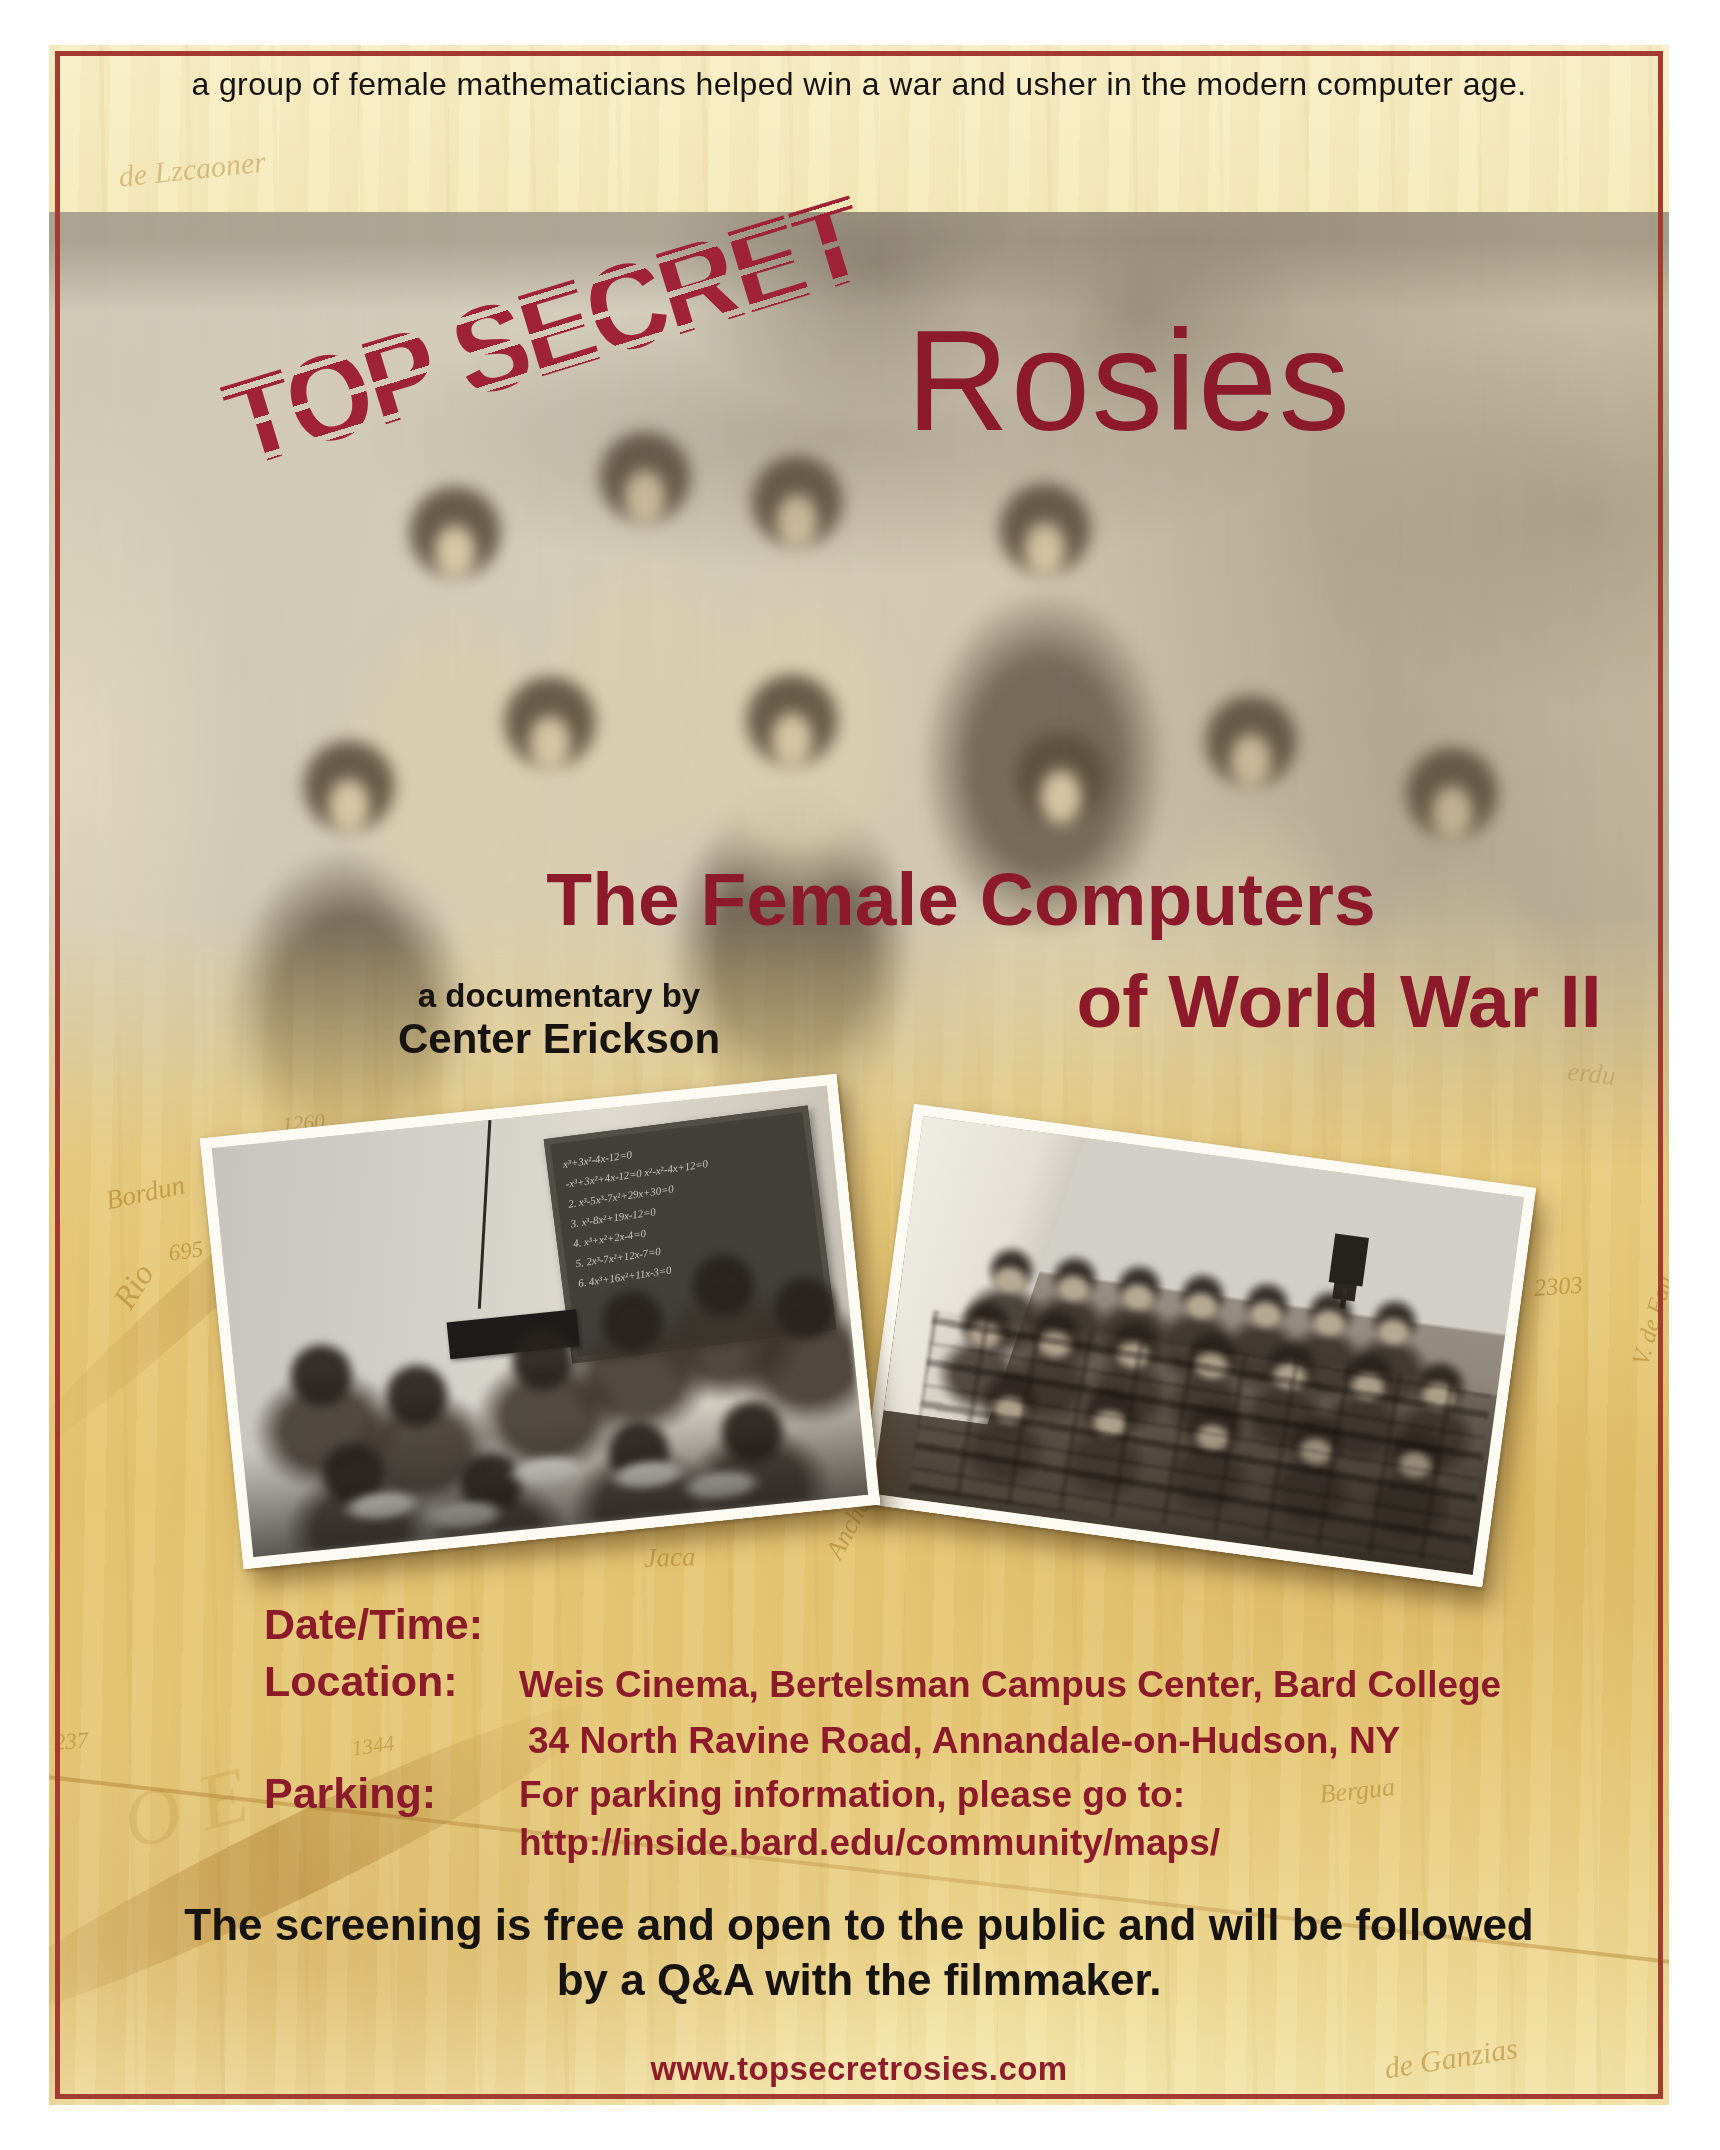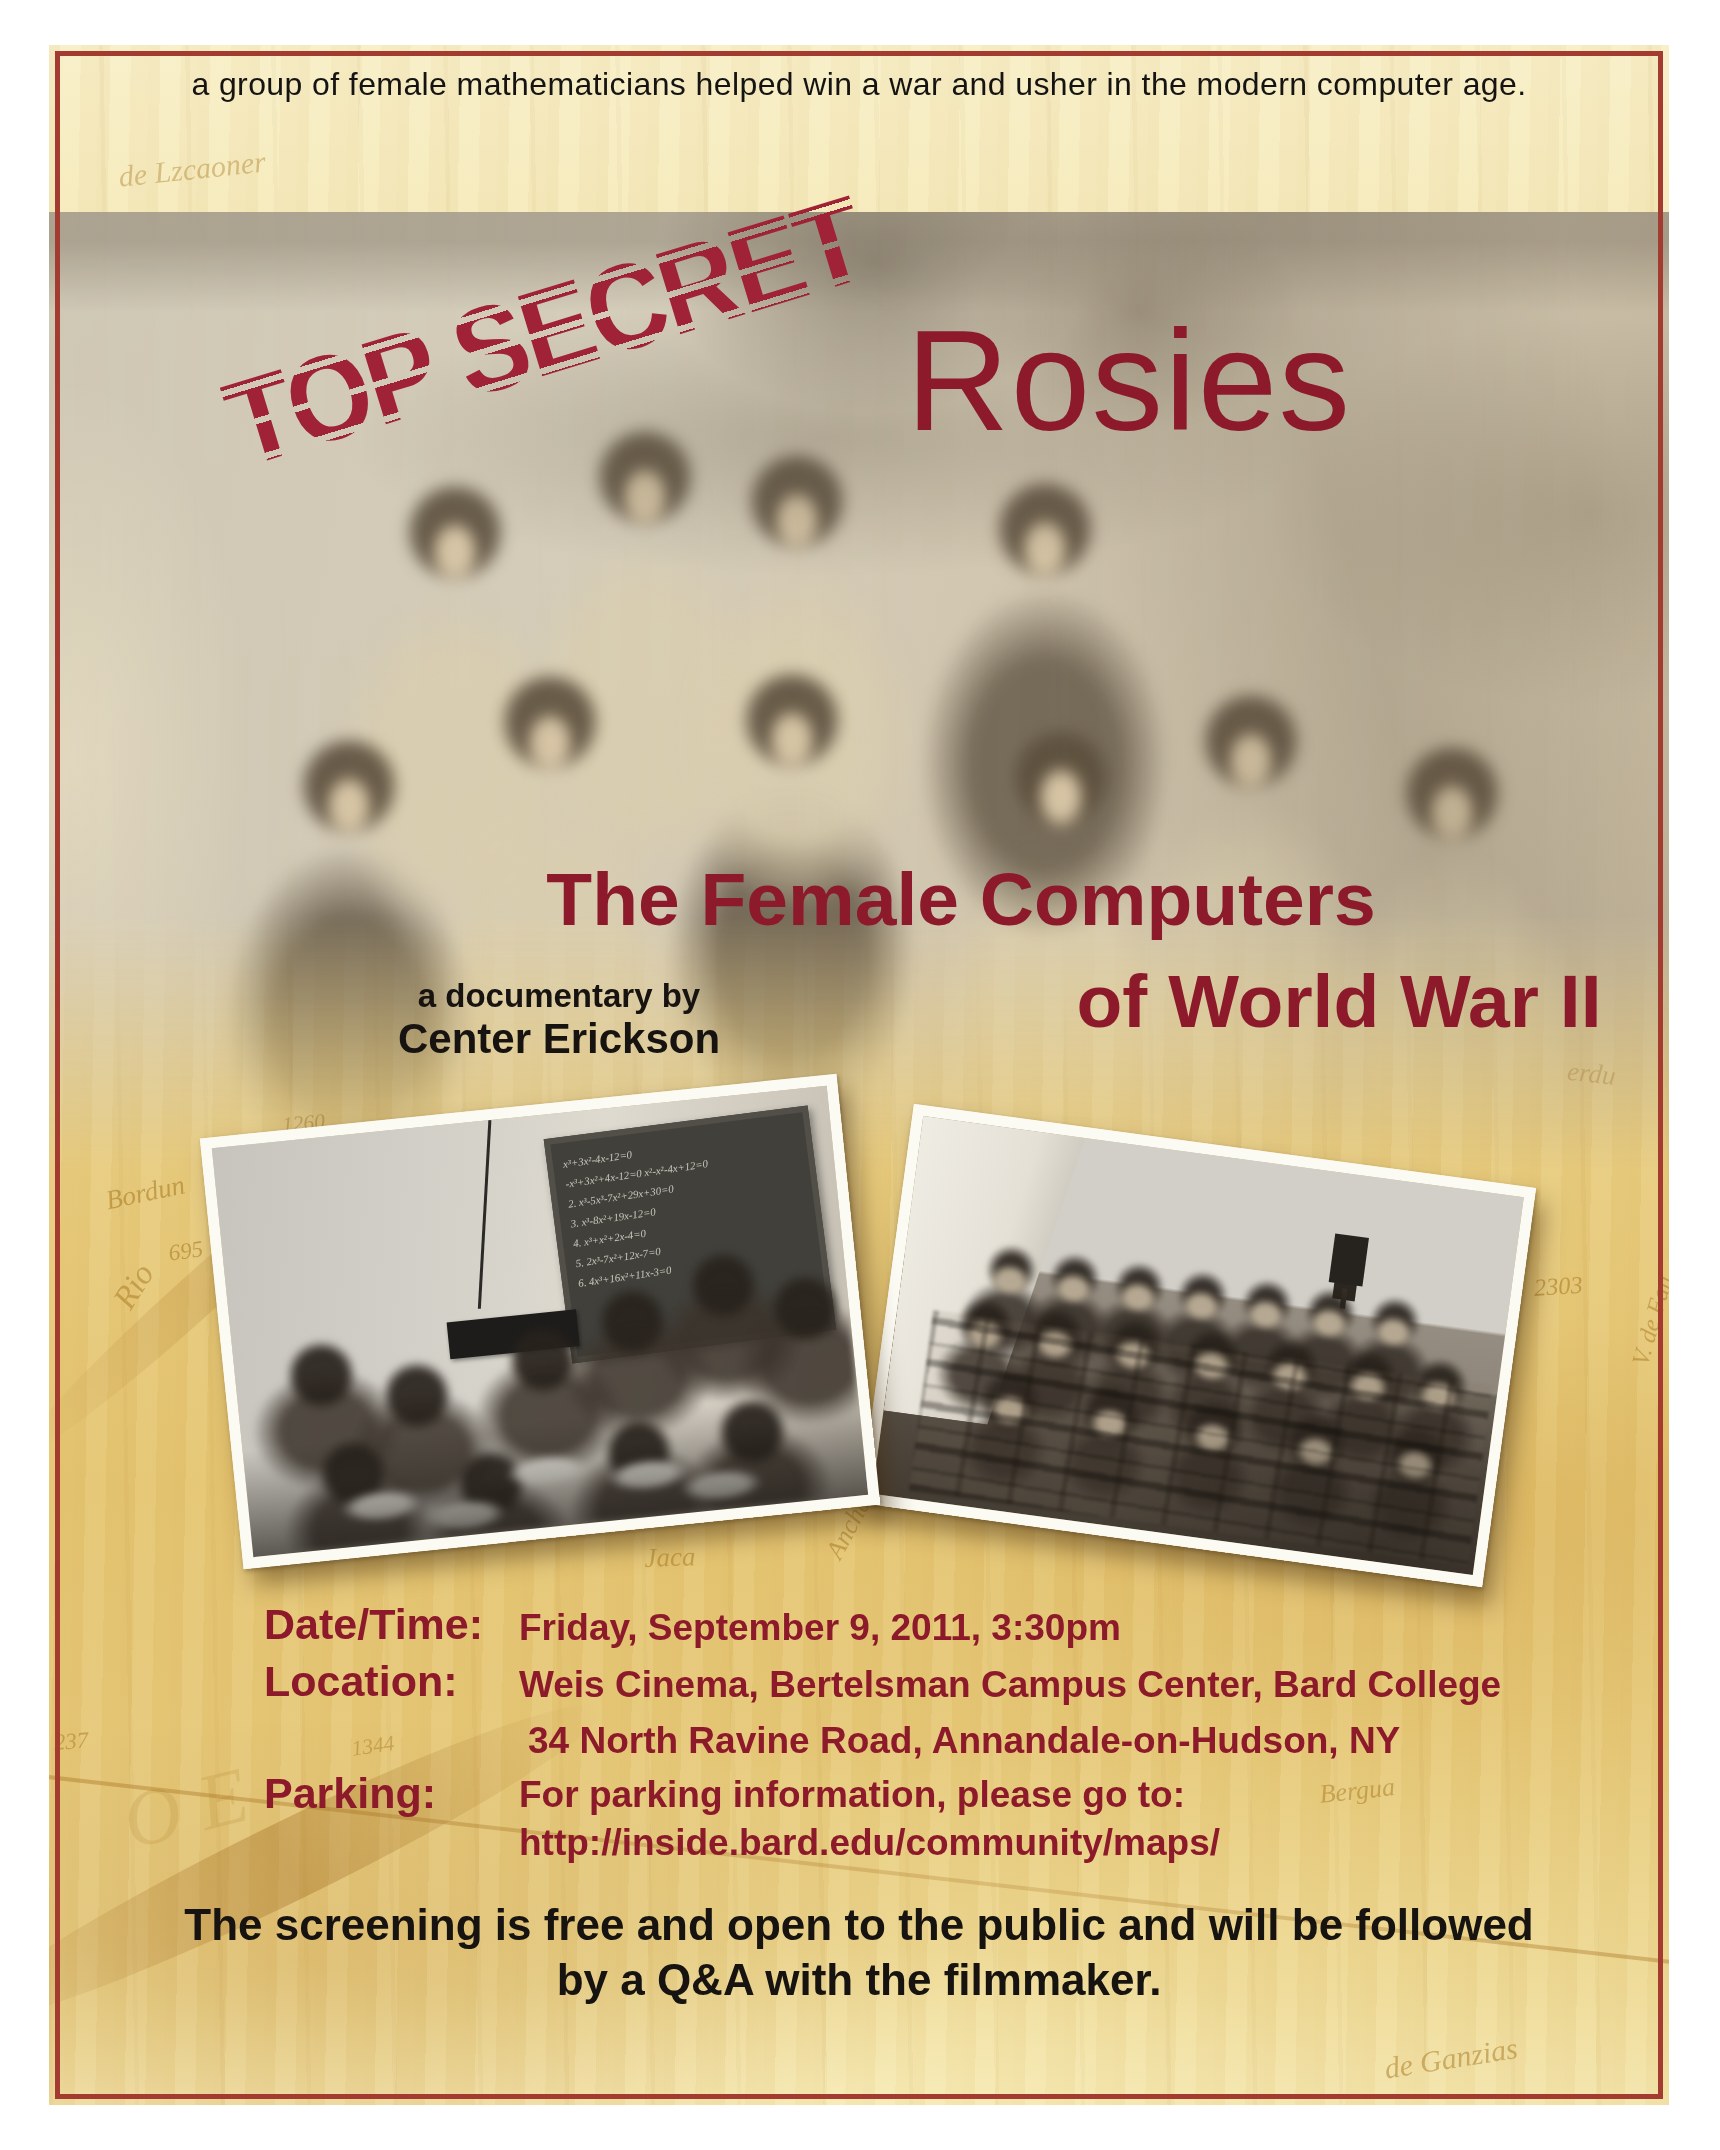--- a/index.html
+++ b/index.html
@@ -190,28 +190,28 @@
         <div class="pr-pillar"></div>
         <div class="pr-projector"></div>
         <div class="pr-figures" id="prFigures" style="background-image: radial-gradient(21.5px 17px at 108px 151px, rgba(205, 190, 165, 0.85) 0px, rgba(205, 190, 165, 0.85) 50%, rgba(205, 190, 165, 0) 100%), radial-gradient(21.5px 17px at 172px 151px, rgba(205, 190, 165, 0.85) 0px, rgba(205, 190, 165, 0.85) 50%, rgba(205, 190, 165, 0) 100%), radial-gradient(21.5px 17px at 237px 151px, rgba(205, 190, 165, 0.85) 0px, rgba(205, 190, 165, 0.85) 50%, rgba(205, 190, 165, 0) 100%), radial-gradient(21.5px 17px at 301px 151px, rgba(205, 190, 165, 0.85) 0px, rgba(205, 190, 165, 0.85) 50%, rgba(205, 190, 165, 0) 100%), radial-gradient(21.5px 17px at 366px 151px, rgba(205, 190, 165, 0.85) 0px, rgba(205, 190, 165, 0.85) 50%, rgba(205, 190, 165, 0) 100%), radial-gradient(21.5px 17px at 430px 151px, rgba(205, 190, 165, 0.85) 0px, rgba(205, 190, 165, 0.85) 50%, rgba(205, 190, 165, 0) 100%), radial-gradient(21.5px 17px at 495px 151px, rgba(205, 190, 165, 0.85) 0px, rgba(205, 190, 165, 0.85) 50%, rgba(205, 190, 165, 0) 100%), radial-gradient(21.5px 17px at 90px 209px, rgba(205, 190, 165, 0.85) 0px, rgba(205, 190, 165, 0.85) 50%, rgba(205, 190, 165, 0) 100%), radial-gradient(21.5px 17px at 161px 209px, rgba(205, 190, 165, 0.85) 0px, rgba(205, 190, 165, 0.85) 50%, rgba(205, 190, 165, 0) 100%), radial-gradient(21.5px 17px at 240px 209px, rgba(205, 190, 165, 0.85) 0px, rgba(205, 190, 165, 0.85) 50%, rgba(205, 190, 165, 0) 100%), radial-gradient(21.5px 17px at 319px 209px, rgba(205, 190, 165, 0.85) 0px, rgba(205, 190, 165, 0.85) 50%, rgba(205, 190, 165, 0) 100%), radial-gradient(21.5px 17px at 398px 209px, rgba(205, 190, 165, 0.85) 0px, rgba(205, 190, 165, 0.85) 50%, rgba(205, 190, 165, 0) 100%), radial-gradient(21.5px 17px at 477px 209px, rgba(205, 190, 165, 0.85) 0px, rgba(205, 190, 165, 0.85) 50%, rgba(205, 190, 165, 0) 100%), radial-gradient(21.5px 17px at 548px 209px, rgba(205, 190, 165, 0.85) 0px, rgba(205, 190, 165, 0.85) 50%, rgba(205, 190, 165, 0) 100%), radial-gradient(21.5px 17px at 125px 280px, rgba(205, 190, 165, 0.85) 0px, rgba(205, 190, 165, 0.85) 50%, rgba(205, 190, 165, 0) 100%), radial-gradient(21.5px 17px at 226px 280px, rgba(205, 190, 165, 0.85) 0px, rgba(205, 190, 165, 0.85) 50%, rgba(205, 190, 165, 0) 100%), radial-gradient(21.5px 17px at 330px 280px, rgba(205, 190, 165, 0.85) 0px, rgba(205, 190, 165, 0.85) 50%, rgba(205, 190, 165, 0) 100%), radial-gradient(21.5px 17px at 434px 280px, rgba(205, 190, 165, 0.85) 0px, rgba(205, 190, 165, 0.85) 50%, rgba(205, 190, 165, 0) 100%), radial-gradient(21.5px 17px at 534px 280px, rgba(205, 190, 165, 0.85) 0px, rgba(205, 190, 165, 0.85) 50%, rgba(205, 190, 165, 0) 100%), radial-gradient(circle at 108px 141px, rgba(38, 32, 26, 0.9) 0px, rgba(38, 32, 26, 0.9) 14.3px, rgba(38, 32, 26, 0) 26px), radial-gradient(circle at 172px 141px, rgba(38, 32, 26, 0.9) 0px, rgba(38, 32, 26, 0.9) 14.3px, rgba(38, 32, 26, 0) 26px), radial-gradient(circle at 237px 141px, rgba(38, 32, 26, 0.9) 0px, rgba(38, 32, 26, 0.9) 14.3px, rgba(38, 32, 26, 0) 26px), radial-gradient(circle at 301px 141px, rgba(38, 32, 26, 0.9) 0px, rgba(38, 32, 26, 0.9) 14.3px, rgba(38, 32, 26, 0) 26px), radial-gradient(circle at 366px 141px, rgba(38, 32, 26, 0.9) 0px, rgba(38, 32, 26, 0.9) 14.3px, rgba(38, 32, 26, 0) 26px), radial-gradient(circle at 430px 141px, rgba(38, 32, 26, 0.9) 0px, rgba(38, 32, 26, 0.9) 14.3px, rgba(38, 32, 26, 0) 26px), radial-gradient(circle at 495px 141px, rgba(38, 32, 26, 0.9) 0px, rgba(38, 32, 26, 0.9) 14.3px, rgba(38, 32, 26, 0) 26px), radial-gradient(circle at 90px 199px, rgba(38, 32, 26, 0.9) 0px, rgba(38, 32, 26, 0.9) 17px, rgba(38, 32, 26, 0) 29px), radial-gradient(circle at 161px 199px, rgba(38, 32, 26, 0.9) 0px, rgba(38, 32, 26, 0.9) 17px, rgba(38, 32, 26, 0) 29px), radial-gradient(circle at 240px 199px, rgba(38, 32, 26, 0.9) 0px, rgba(38, 32, 26, 0.9) 17px, rgba(38, 32, 26, 0) 29px), radial-gradient(circle at 319px 199px, rgba(38, 32, 26, 0.9) 0px, rgba(38, 32, 26, 0.9) 17px, rgba(38, 32, 26, 0) 29px), radial-gradient(circle at 398px 199px, rgba(38, 32, 26, 0.9) 0px, rgba(38, 32, 26, 0.9) 17px, rgba(38, 32, 26, 0) 29px), radial-gradient(circle at 477px 199px, rgba(38, 32, 26, 0.9) 0px, rgba(38, 32, 26, 0.9) 17px, rgba(38, 32, 26, 0) 29px), radial-gradient(circle at 548px 199px, rgba(38, 32, 26, 0.9) 0px, rgba(38, 32, 26, 0.9) 17px, rgba(38, 32, 26, 0) 29px), radial-gradient(circle at 125px 270px, rgba(38, 32, 26, 0.9) 0px, rgba(38, 32, 26, 0.9) 20px, rgba(38, 32, 26, 0) 32px), radial-gradient(circle at 226px 270px, rgba(38, 32, 26, 0.9) 0px, rgba(38, 32, 26, 0.9) 20px, rgba(38, 32, 26, 0) 32px), radial-gradient(circle at 330px 270px, rgba(38, 32, 26, 0.9) 0px, rgba(38, 32, 26, 0.9) 20px, rgba(38, 32, 26, 0) 32px), radial-gradient(circle at 434px 270px, rgba(38, 32, 26, 0.9) 0px, rgba(38, 32, 26, 0.9) 20px, rgba(38, 32, 26, 0) 32px), radial-gradient(circle at 534px 270px, rgba(38, 32, 26, 0.9) 0px, rgba(38, 32, 26, 0.9) 20px, rgba(38, 32, 26, 0) 32px), radial-gradient(44px 39px at 108px 191px, rgba(52, 45, 38, 0.85) 0px, rgba(52, 45, 38, 0.85) 60%, rgba(52, 45, 38, 0) 100%), radial-gradient(44px 39px at 172px 191px, rgba(52, 45, 38, 0.85) 0px, rgba(52, 45, 38, 0.85) 60%, rgba(52, 45, 38, 0) 100%), radial-gradient(44px 39px at 237px 191px, rgba(52, 45, 38, 0.85) 0px, rgba(52, 45, 38, 0.85) 60%, rgba(52, 45, 38, 0) 100%), radial-gradient(44px 39px at 301px 191px, rgba(52, 45, 38, 0.85) 0px, rgba(52, 45, 38, 0.85) 60%, rgba(52, 45, 38, 0) 100%), radial-gradient(44px 39px at 366px 191px, rgba(52, 45, 38, 0.85) 0px, rgba(52, 45, 38, 0.85) 60%, rgba(52, 45, 38, 0) 100%), radial-gradient(44px 39px at 430px 191px, rgba(52, 45, 38, 0.85) 0px, rgba(52, 45, 38, 0.85) 60%, rgba(52, 45, 38, 0) 100%), radial-gradient(44px 39px at 495px 191px, rgba(52, 45, 38, 0.85) 0px, rgba(52, 45, 38, 0.85) 60%, rgba(52, 45, 38, 0) 100%), radial-gradient(44px 39px at 90px 249px, rgba(52, 45, 38, 0.85) 0px, rgba(52, 45, 38, 0.85) 60%, rgba(52, 45, 38, 0) 100%), radial-gradient(44px 39px at 161px 249px, rgba(52, 45, 38, 0.85) 0px, rgba(52, 45, 38, 0.85) 60%, rgba(52, 45, 38, 0) 100%), radial-gradient(44px 39px at 240px 249px, rgba(52, 45, 38, 0.85) 0px, rgba(52, 45, 38, 0.85) 60%, rgba(52, 45, 38, 0) 100%), radial-gradient(44px 39px at 319px 249px, rgba(52, 45, 38, 0.85) 0px, rgba(52, 45, 38, 0.85) 60%, rgba(52, 45, 38, 0) 100%), radial-gradient(44px 39px at 398px 249px, rgba(52, 45, 38, 0.85) 0px, rgba(52, 45, 38, 0.85) 60%, rgba(52, 45, 38, 0) 100%), radial-gradient(44px 39px at 477px 249px, rgba(52, 45, 38, 0.85) 0px, rgba(52, 45, 38, 0.85) 60%, rgba(52, 45, 38, 0) 100%), radial-gradient(44px 39px at 548px 249px, rgba(52, 45, 38, 0.85) 0px, rgba(52, 45, 38, 0.85) 60%, rgba(52, 45, 38, 0) 100%), radial-gradient(44px 39px at 125px 320px, rgba(52, 45, 38, 0.85) 0px, rgba(52, 45, 38, 0.85) 60%, rgba(52, 45, 38, 0) 100%), radial-gradient(44px 39px at 226px 320px, rgba(52, 45, 38, 0.85) 0px, rgba(52, 45, 38, 0.85) 60%, rgba(52, 45, 38, 0) 100%), radial-gradient(44px 39px at 330px 320px, rgba(52, 45, 38, 0.85) 0px, rgba(52, 45, 38, 0.85) 60%, rgba(52, 45, 38, 0) 100%), radial-gradient(44px 39px at 434px 320px, rgba(52, 45, 38, 0.85) 0px, rgba(52, 45, 38, 0.85) 60%, rgba(52, 45, 38, 0) 100%), radial-gradient(44px 39px at 534px 320px, rgba(52, 45, 38, 0.85) 0px, rgba(52, 45, 38, 0.85) 60%, rgba(52, 45, 38, 0) 100%);"></div>
         <div class="pr-chairs"></div>
         <div class="pr-vignette"></div>
       </div>
     </figure>
 
     <div class="details">
       <span class="dlabel" style="top:1555px">Date/Time:</span>
-      <span class="dvalue" style="top:1562px">Friday, September 9, 2011, 3:30pm</span>
       <span class="dlabel" style="top:1612px">Location:</span>
       <span class="dvalue" style="top:1619px">Weis Cinema, Bertelsman Campus Center, Bard College</span>
       <span class="dvalue" style="top:1675px;left:479px">34 North Ravine Road, Annandale-on-Hudson, NY</span>
       <span class="dlabel" style="top:1724px">Parking:</span>
       <span class="dvalue" style="top:1729px">For parking information, please go to:</span>
       <span class="dvalue" style="top:1777px">http://inside.bard.edu/community/maps/</span>
     </div>
 
     <div class="footer1">The screening is free and open to the public and will be followed</div>
     <div class="footer2">by a Q&amp;A with the filmmaker.</div>
+    <div class="website">www.topsecretrosies.com</div>
 
     <div class="frame"></div>
   </div>
 </div>
 
 
 </body></html>

